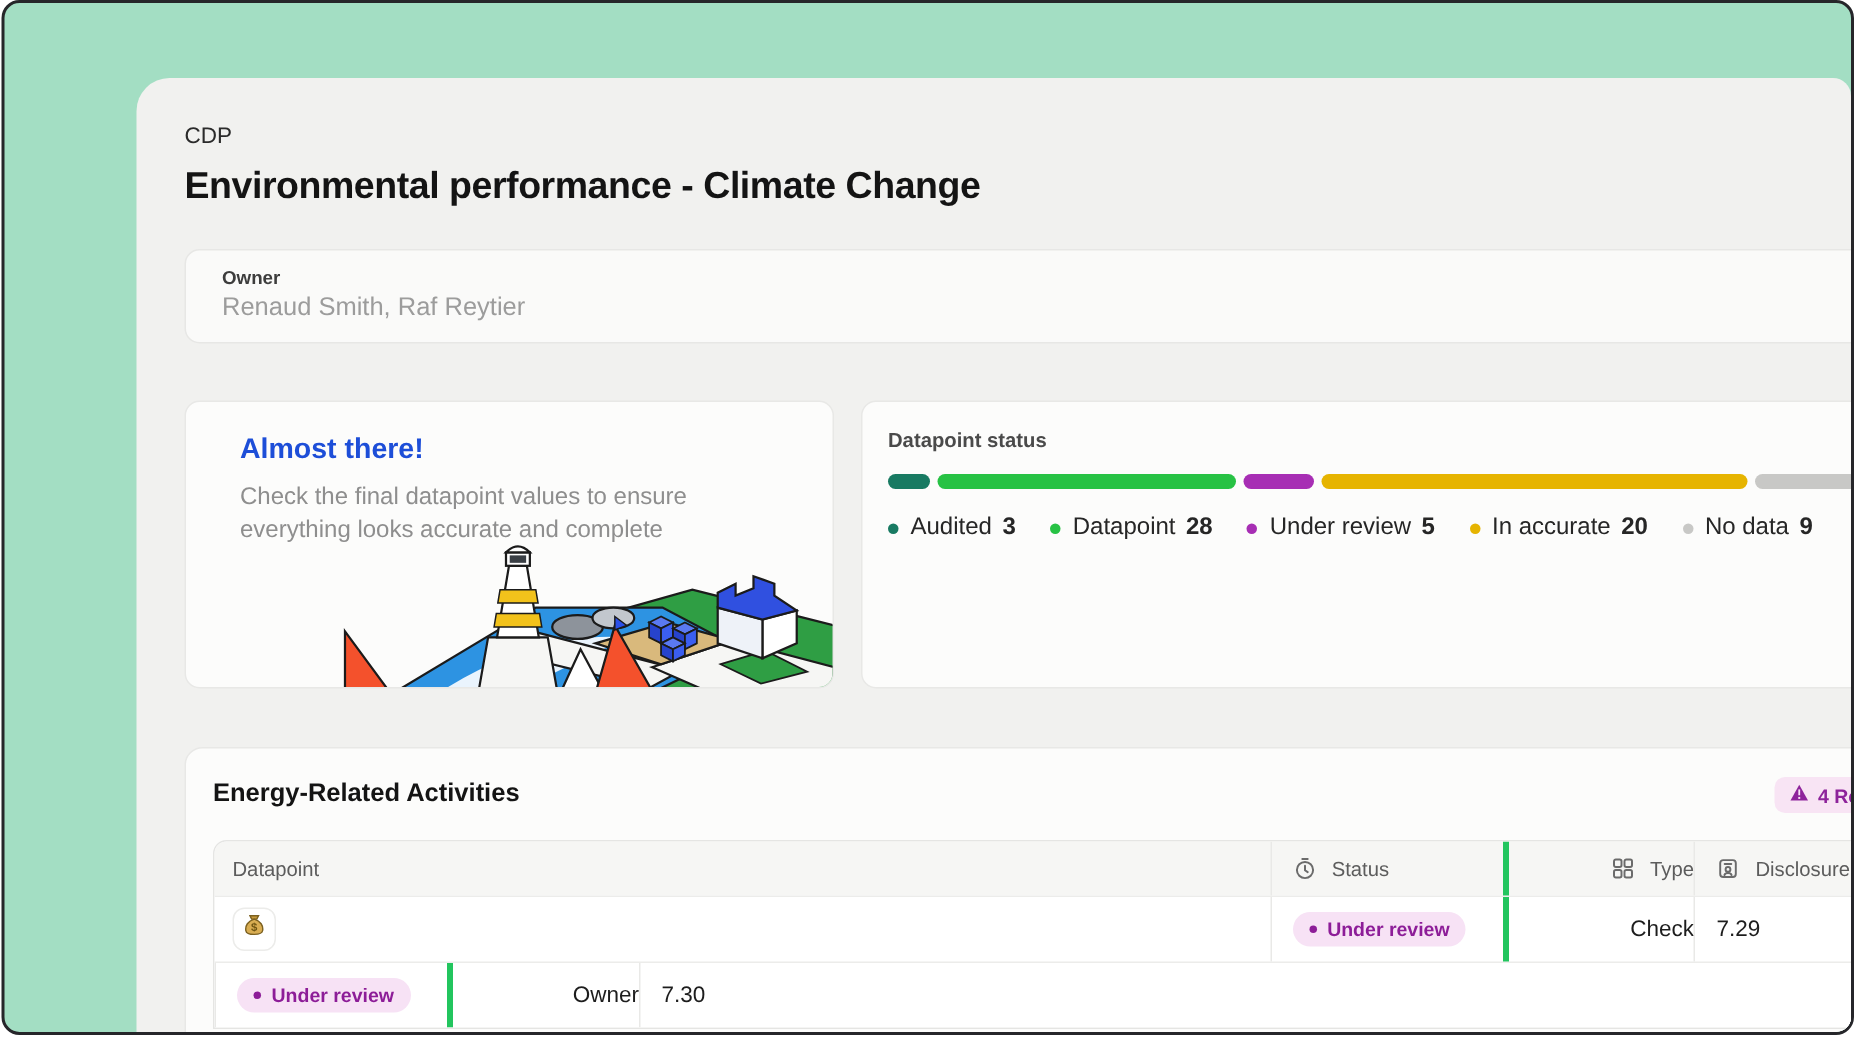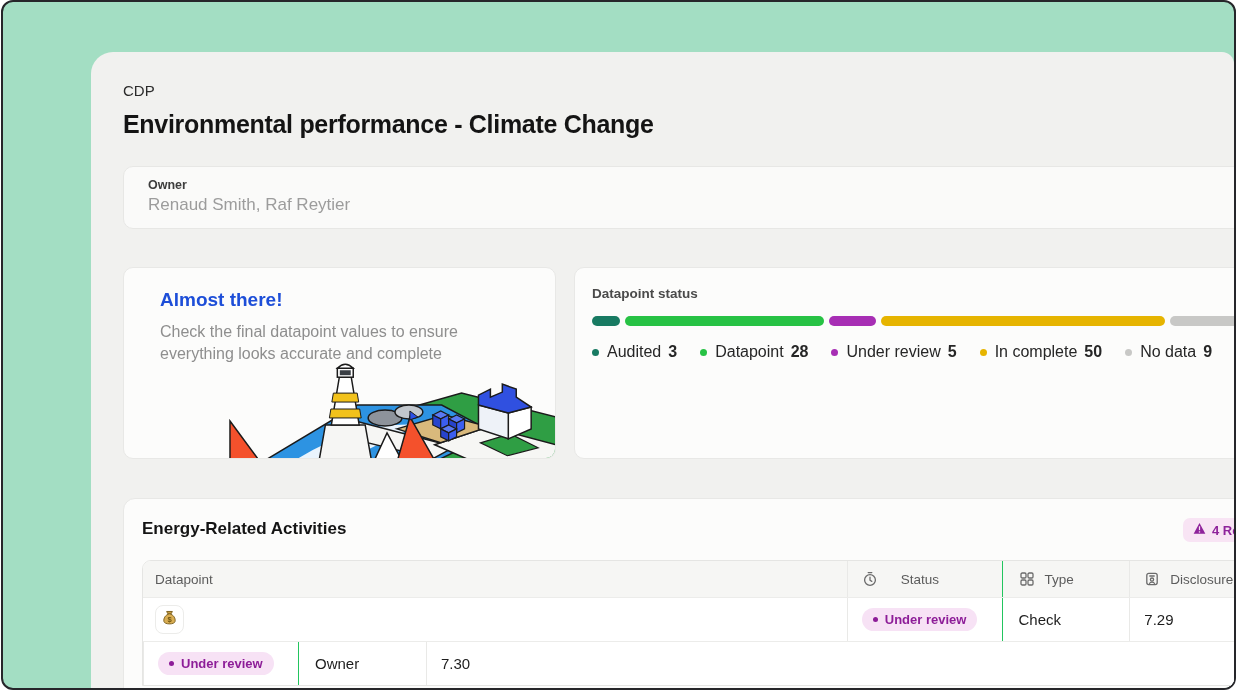--- a/index.html
+++ b/index.html
@@ -48,22 +48,22 @@
   .warning-badge { position:absolute; left:1059px; top:19px; display:flex; align-items:center; gap:6px;
                    background:#f8e4f4; color:#8e239b; font-size:13px; font-weight:bold;
                    padding:4px 10px; border-radius:7px; white-space:nowrap; }
 
   .table { margin-top:21px; width:1170px; border:1px solid #e5e5e3; border-radius:9px 9px 0 0;
            overflow:hidden; background:#ffffff; }
   .thead { display:flex; background:#f6f6f4; height:36px; align-items:stretch;
            color:#5c5c5c; font-size:13.5px; }
   .th, .td { display:flex; align-items:center; }
   .col-0 { width:705px; padding-left:12px; }
-  .col-1 { width:155px; padding-left:14px; border-left:1px solid #e9e9e7;gap:13px; }
-  .col-2 { width:128px; padding-left:16px; border-left:1px solid #22c55e; }
+  .col-1 { width:155px; padding-left:14px; border-left:1px solid #e9e9e7; }
+  .col-2 { width:128px; padding-left:16px; border-left:4px solid #22c55e;justify-content:flex-end; }
   .col-3 { width:182px; padding-left:14px; border-left:1px solid #e9e9e7; }
   .th .hicon { display:inline-flex; margin-right:10px; }
   .trow { display:flex; height:44px; align-items:stretch; border-top:1px solid #ececea;
           background:#ffffff; font-size:15px; color:#1d1d1d; }
   .dp-cell { gap:15px; }
   .icon-box { width:29px; height:29px; border:1px solid #ececea; border-radius:8px;
               display:flex; align-items:center; justify-content:center; flex:none; background:#fff; }
   .pill { display:inline-flex; align-items:center; gap:7px; background:#f7e2f5; color:#8d1d98;
           font-size:13px; font-weight:bold; padding:4px 11px; border-radius:999px; white-space:nowrap; }
   .pill-dot { width:5px; height:5px; border-radius:50%; background:#8d1d98; }
@@ -146,22 +146,22 @@
                 <span class="legend-label">Datapoint</span>
                 <span class="legend-value">28</span>
               </div>
               <div class="legend-item">
                 <span class="legend-dot" style="background:#a72eb4"></span>
                 <span class="legend-label">Under review</span>
                 <span class="legend-value">5</span>
               </div>
               <div class="legend-item">
                 <span class="legend-dot" style="background:#e6b400"></span>
-                <span class="legend-label">In complete</span>
-                <span class="legend-value">50</span>
+                <span class="legend-label">In accurate</span>
+                <span class="legend-value">20</span>
               </div>
               <div class="legend-item">
                 <span class="legend-dot" style="background:#c8c8c6"></span>
                 <span class="legend-label">No data</span>
                 <span class="legend-value">9</span>
               </div>
             </div>
         </div>
 
       </div>

